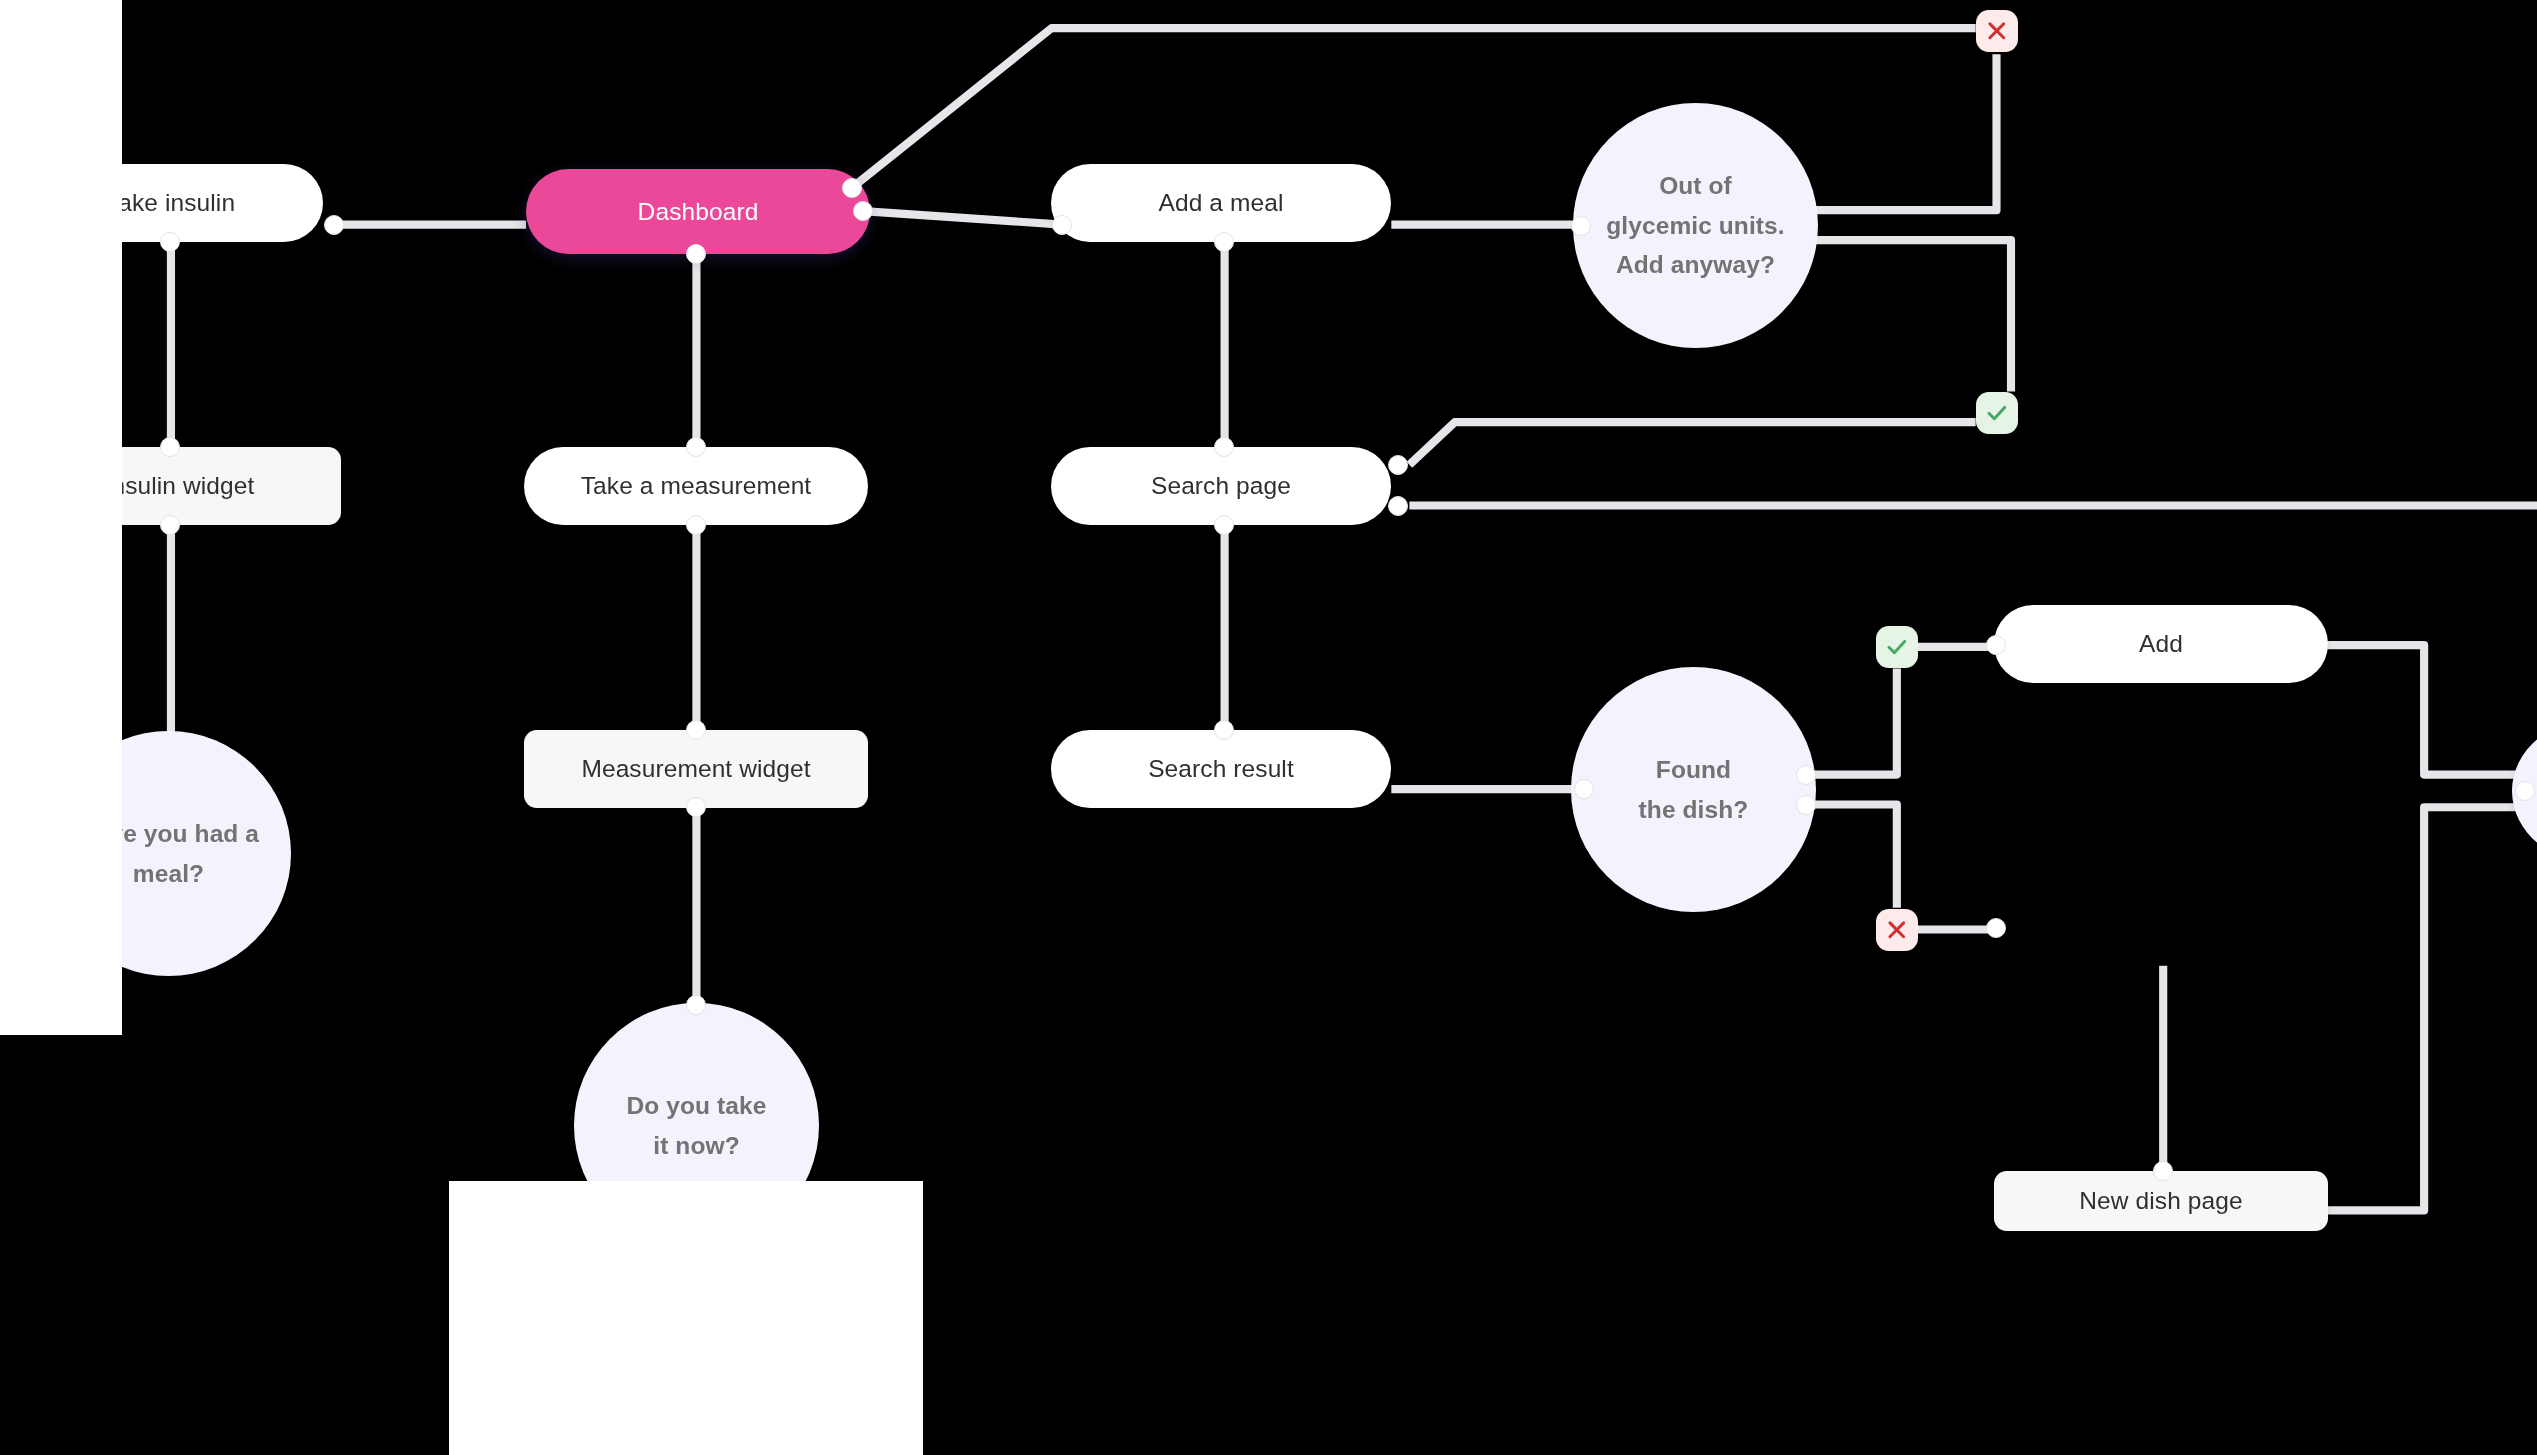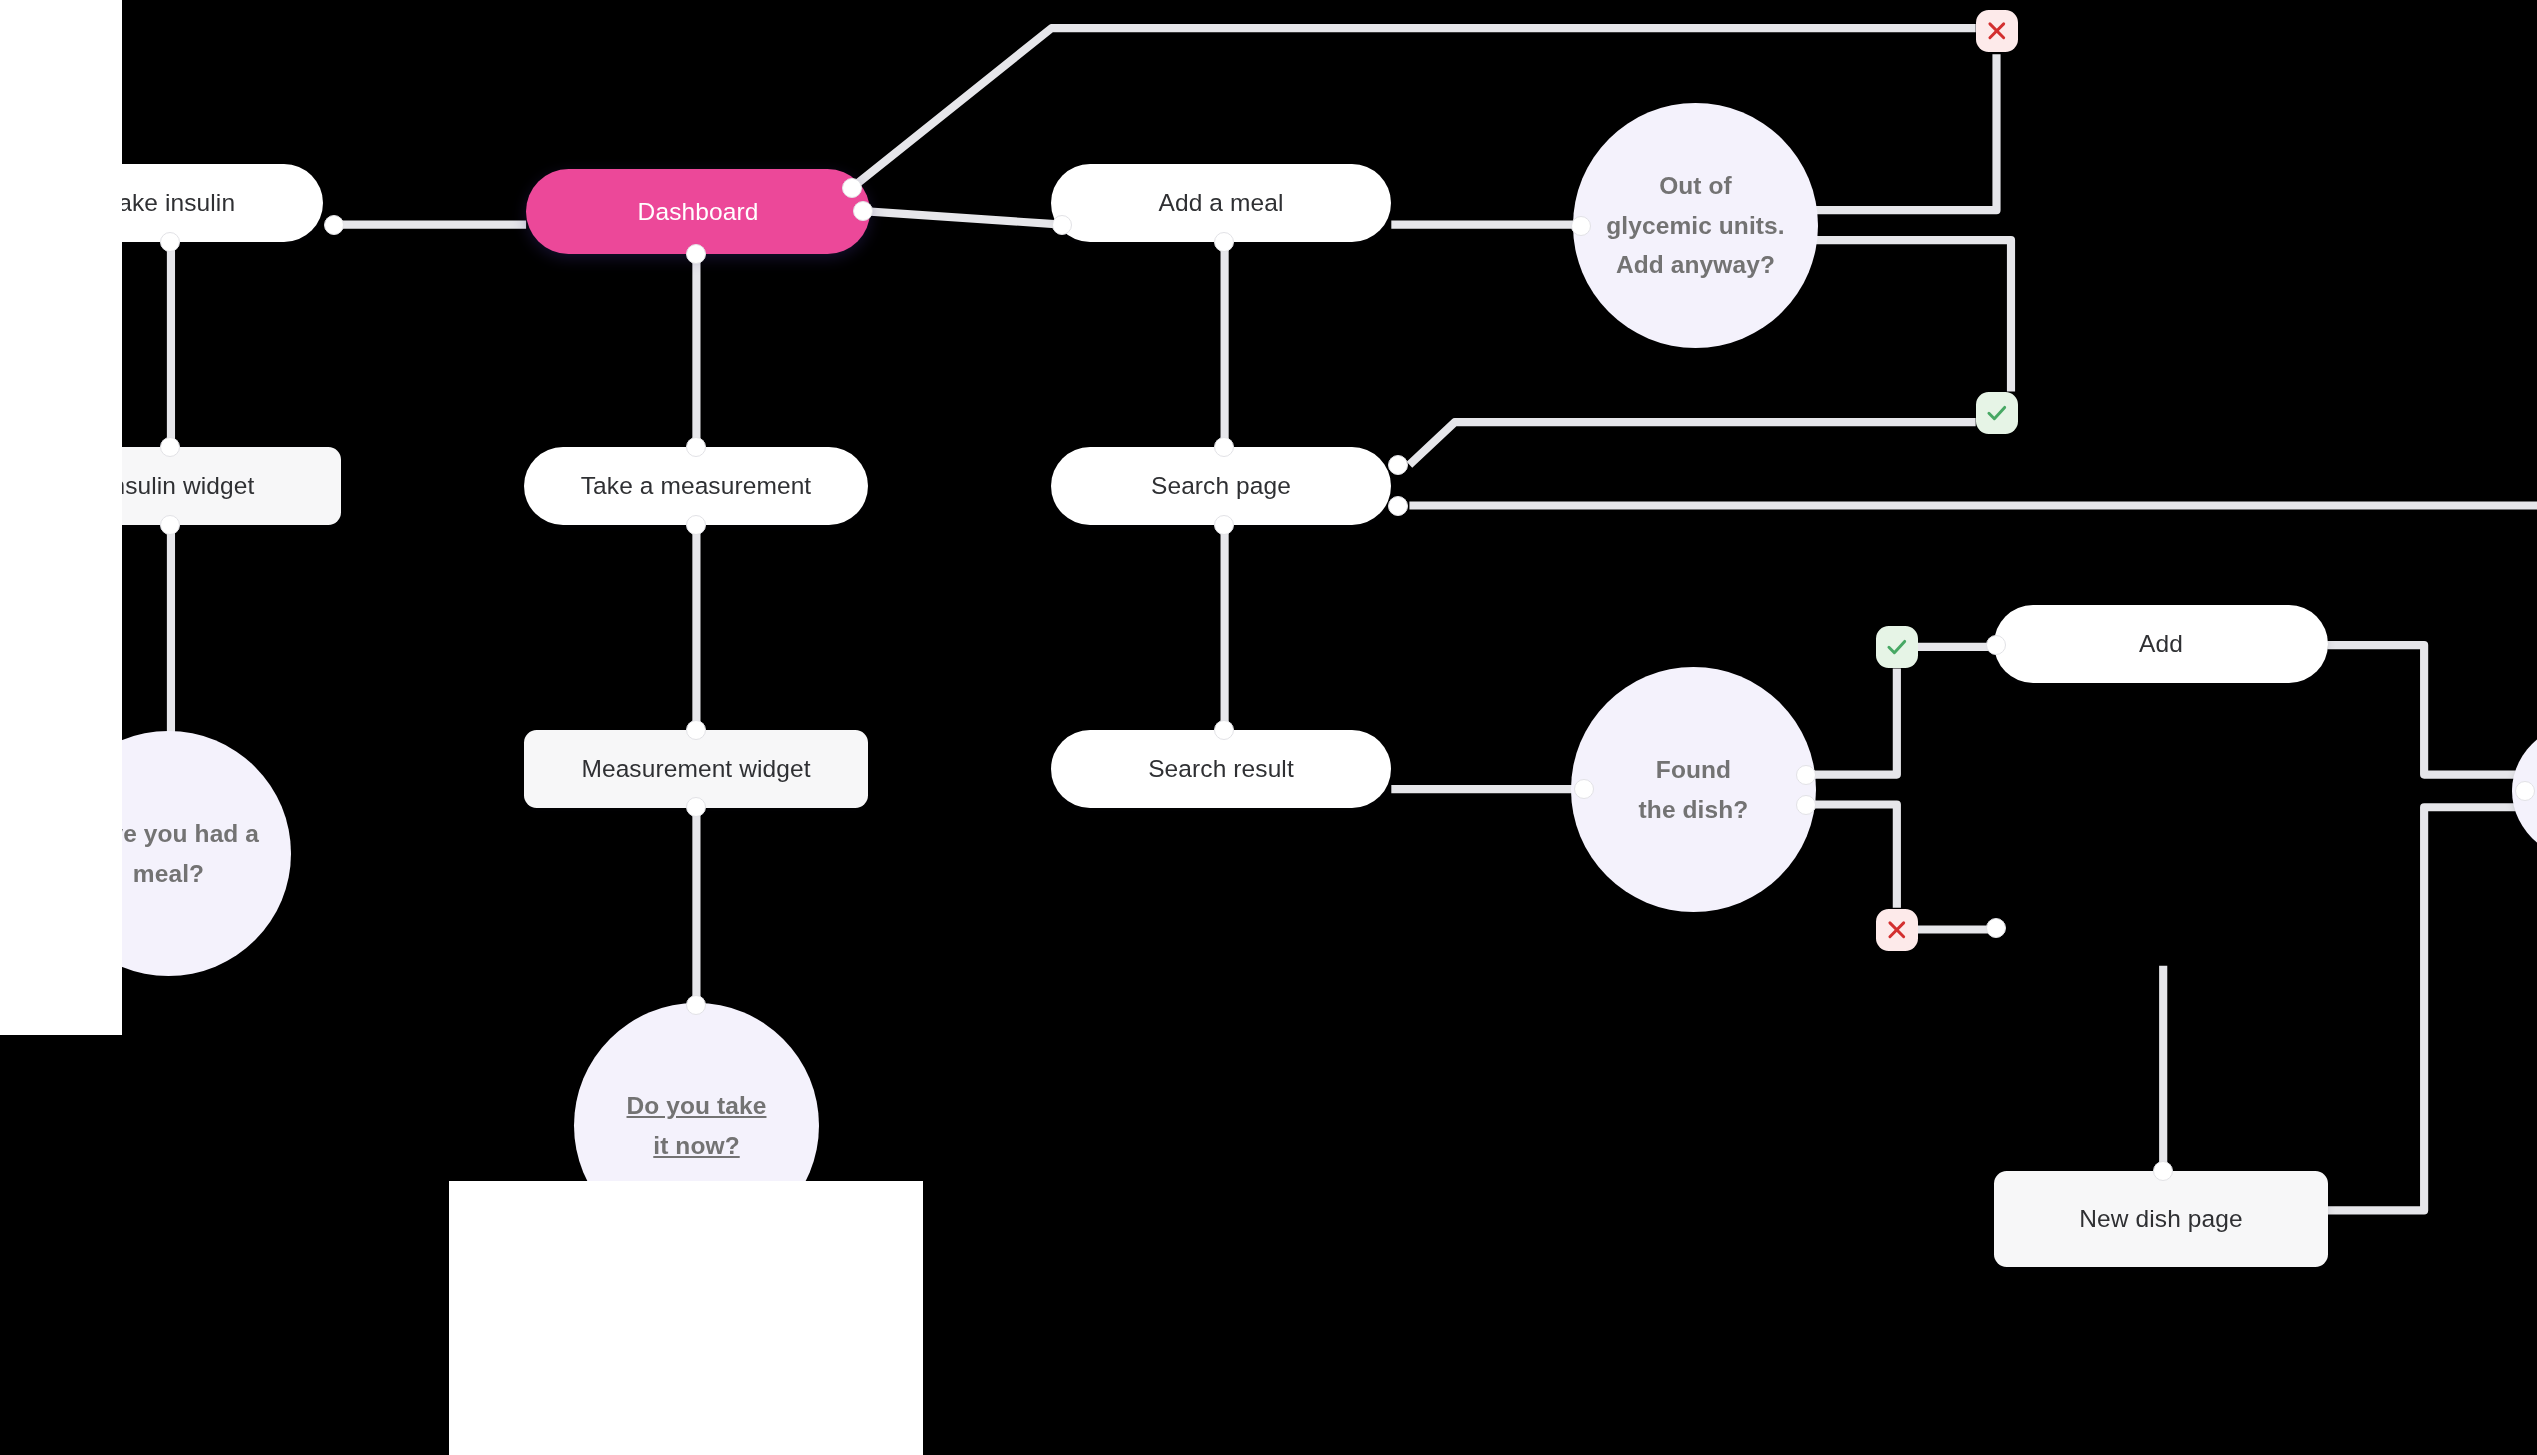--- a/index.html
+++ b/index.html
@@ -216,21 +216,21 @@
 
   <div class="node screen" style="left:1051px; top:730px; width:340px; height:78px;justify-content:center;">
     <span class="label">Search result</span>
   </div>
 
   <div class="node screen" style="left:1994px; top:605px; width:334px; height:78px;">
     <span class="label">Add</span>
   </div>
 
 
-  <div class="node widget" style="left:1994px; top:1171px; width:334px; height:96px;">
+  <div class="node widget" style="left:1994px; top:1171px; width:334px; height:60px;">
     <span class="label">New dish page</span>
   </div>
 
   <div class="node screen" style="left:2512px; top:716px; width:181px; height:150px; background:#f4f2fc; border-radius:50%;"></div>
 
   <div class="node decision" style="left:1573px; top:103px; width:245px; height:245px;">
     <span class="dline">Out of</span>
     <span class="dline">glycemic units.</span>
     <span class="dline">Add anyway?</span>
   </div>
@@ -238,21 +238,21 @@
   <div class="node decision" style="left:46px; top:731px; width:245px; height:245px;">
     <span class="dline">Have you had a</span>
     <span class="dline">meal?</span>
   </div>
 
   <div class="node decision" style="left:1571px; top:667px; width:245px; height:245px;">
     <span class="dline">Found</span>
     <span class="dline">the dish?</span>
   </div>
 
-  <div class="node decision" style="left:574px; top:1003px; width:245px; height:245px;text-decoration:underline;">
+  <div class="node decision" style="left:574px; top:1003px; width:245px; height:245px;">
     <span class="dline">Do you take</span>
     <span class="dline">it now?</span>
   </div>
 
   <div class="handle" style="left:334px;  top:225px;"></div>
   <div class="handle" style="left:170px;  top:242px;"></div>
   <div class="handle" style="left:852px;  top:188px;"></div>
   <div class="handle" style="left:863px;  top:211px;"></div>
   <div class="handle" style="left:696px;  top:254px;"></div>
   <div class="handle" style="left:1062px; top:225px;"></div>

